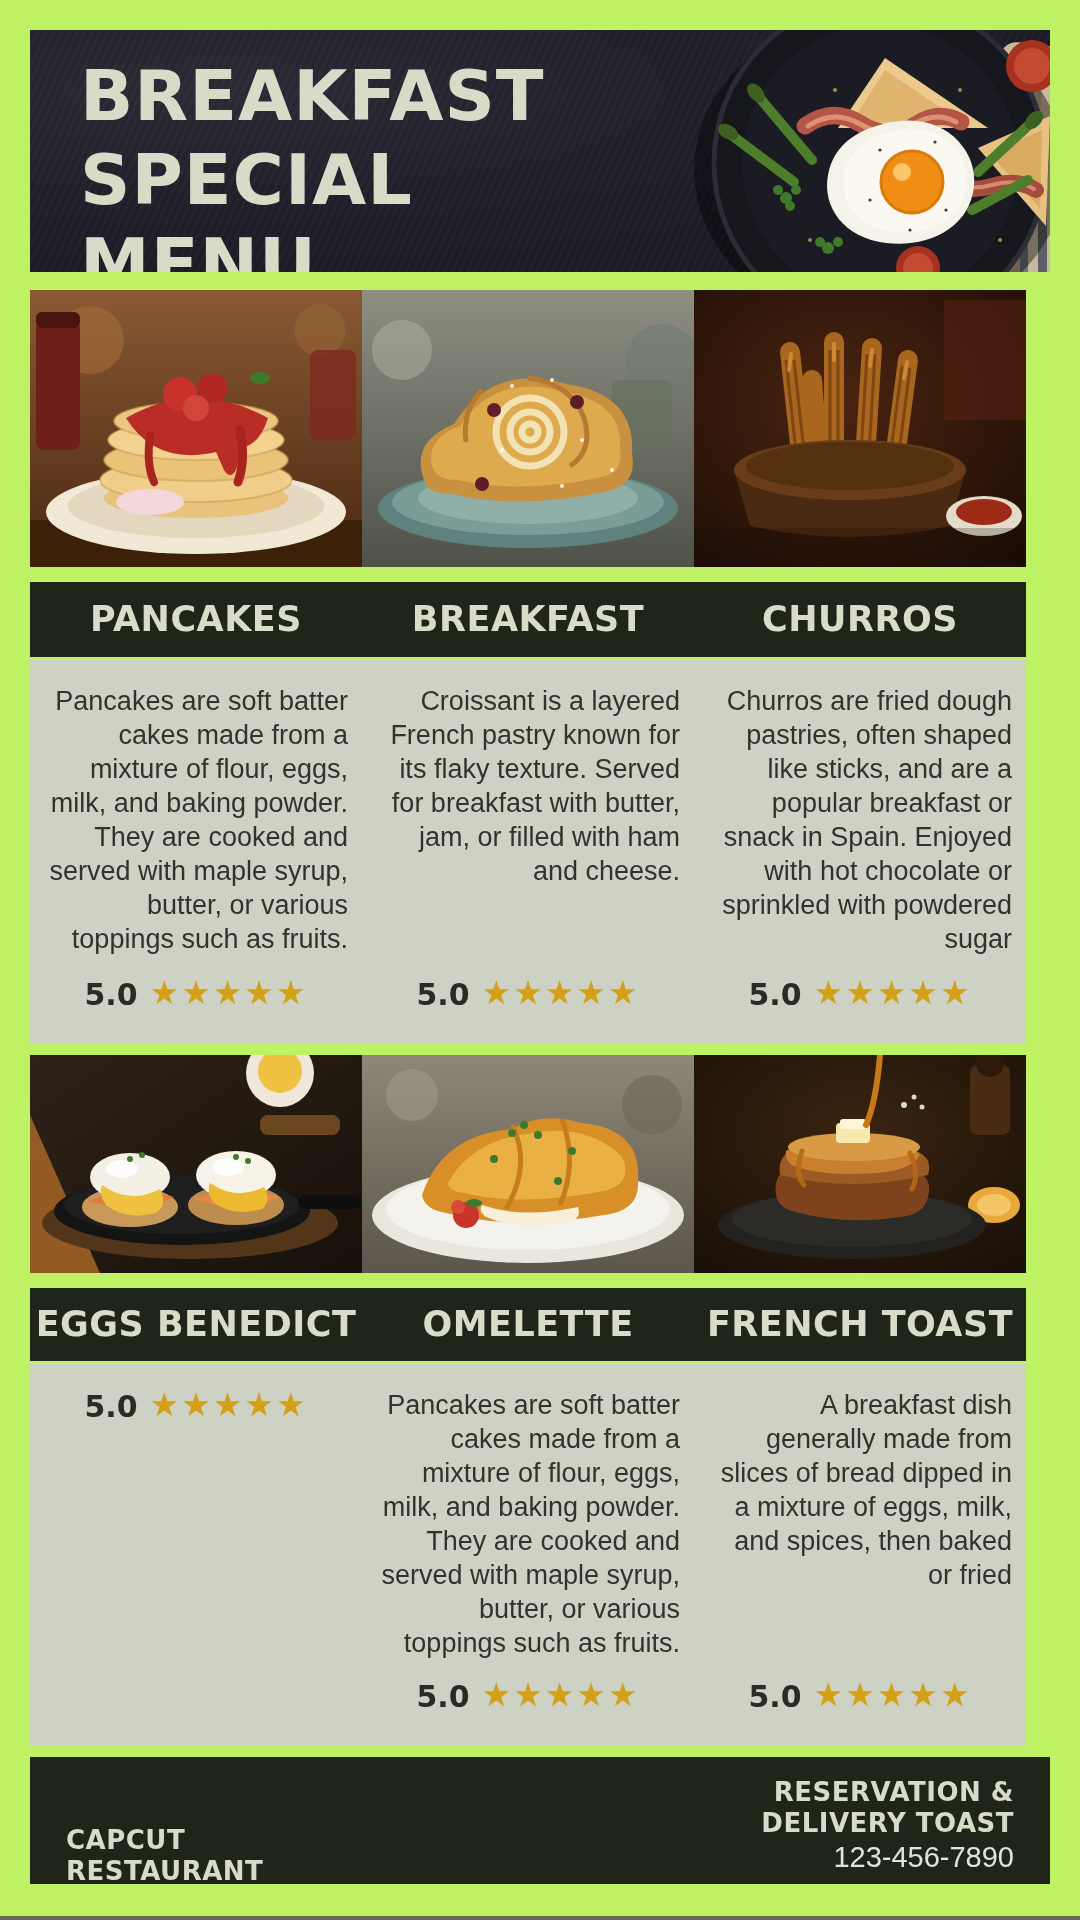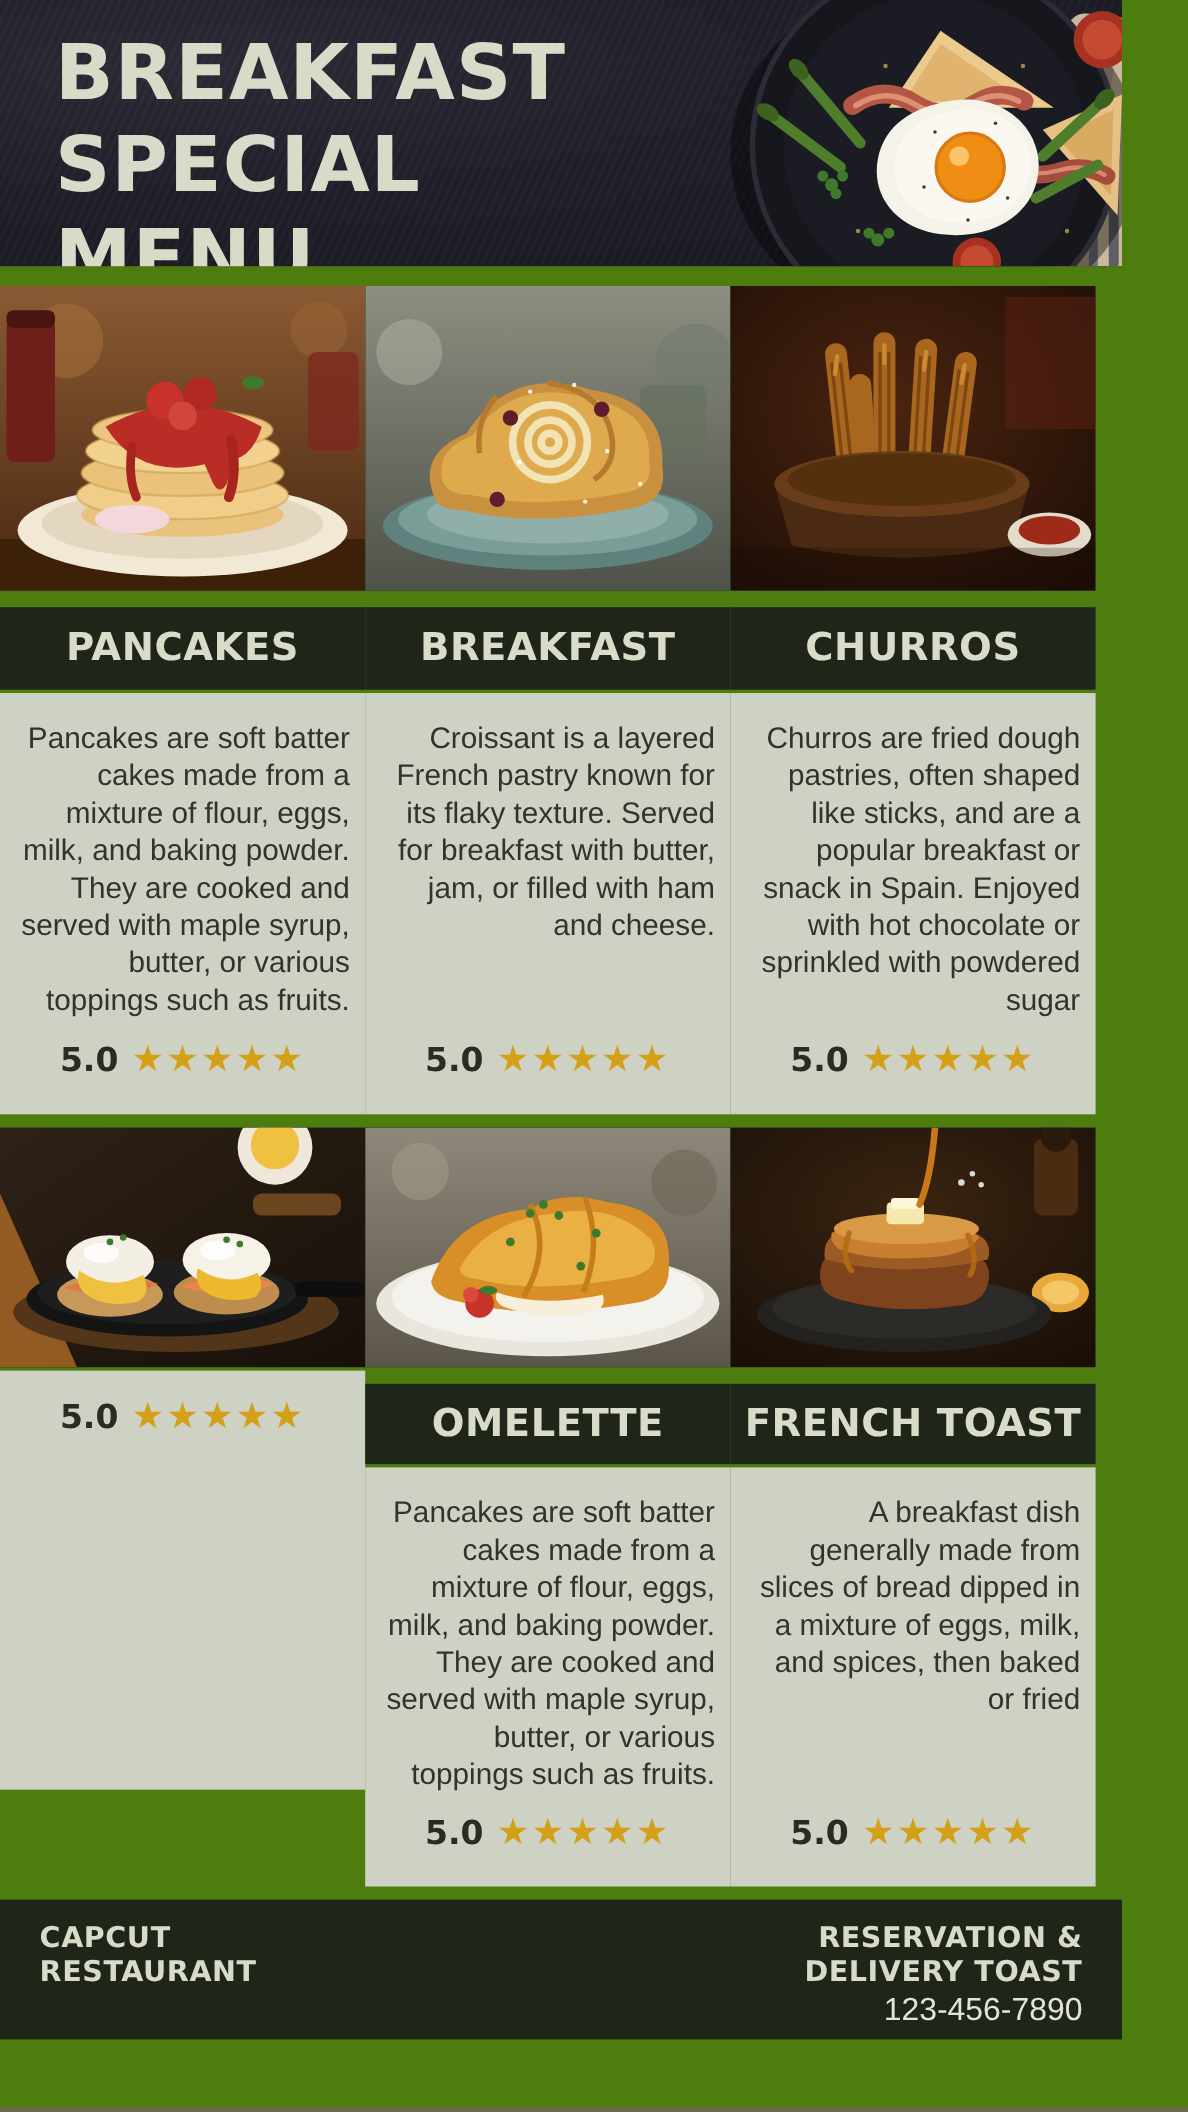--- a/index.html
+++ b/index.html
@@ -5,21 +5,22 @@
   html,body{margin:0;padding:0;}
   body{
     width:1080px;height:1920px;
     background:#6c6854;
     font-family:"Liberation Sans", sans-serif;
     -webkit-font-smoothing:antialiased;
   }
   .poster{
     width:1080px;height:1916px;
     box-sizing:border-box;
-    background:#4d7c0f;
+    padding:30px;
+    background:#bef264;
     position:relative;
   }
   
   .banner{
     position:relative;
     width:1020px;height:242px;
     background:
       radial-gradient(ellipse at 18% 25%, #2a2b35 0%, #20212a 40%, #171820 100%);
     overflow:hidden;
   }
@@ -97,21 +98,21 @@
   }
   
   .footer{
     margin-top:12px;
     width:1020px;height:127px;
     background:#20251a;
     box-sizing:border-box;
     padding:20px 36px 0 36px;
     display:flex;justify-content:space-between;
   }
-  .footer-left{text-align:left;}
+  .footer-left{text-align:left;margin-top:48px;}
   .footer-right{text-align:right;}
   .footer .bold-line{
     color:#d9dbc9;
     font-family:"DejaVu Sans", sans-serif;
     font-weight:bold;
     font-size:26px;
     line-height:31px;
     letter-spacing:0.5px;
   }
   .footer .plain-line{
@@ -383,20 +384,21 @@
           <path d="M72,130 q28,20 58,4 q8,16 -4,24 q-30,8 -50,-8 q-8,-10 -4,-20 z" fill="#f0c040"></path>
           <path d="M180,128 q26,18 54,4 q8,14 -2,22 q-28,8 -48,-6 q-8,-10 -4,-20 z" fill="#ecb92f"></path>
           <g fill="#3f7a2b">
             <circle cx="100" cy="104" r="3"></circle>
               <circle cx="112" cy="100" r="3"></circle>
               <circle cx="206" cy="102" r="3"></circle>
               <circle cx="218" cy="106" r="3"></circle>
           </g>
         </svg>
       </div>
+      <div class="title-card">EGGS BENEDICT</div>
       <div class="desc-card">
         <div class="rating">
           <span class="rating-score">5.0</span>
           <span class="rating-stars">★★★★★</span>
         </div>
       </div>
     </div>
 
     <div class="menu-col">
       <div class="photo">

